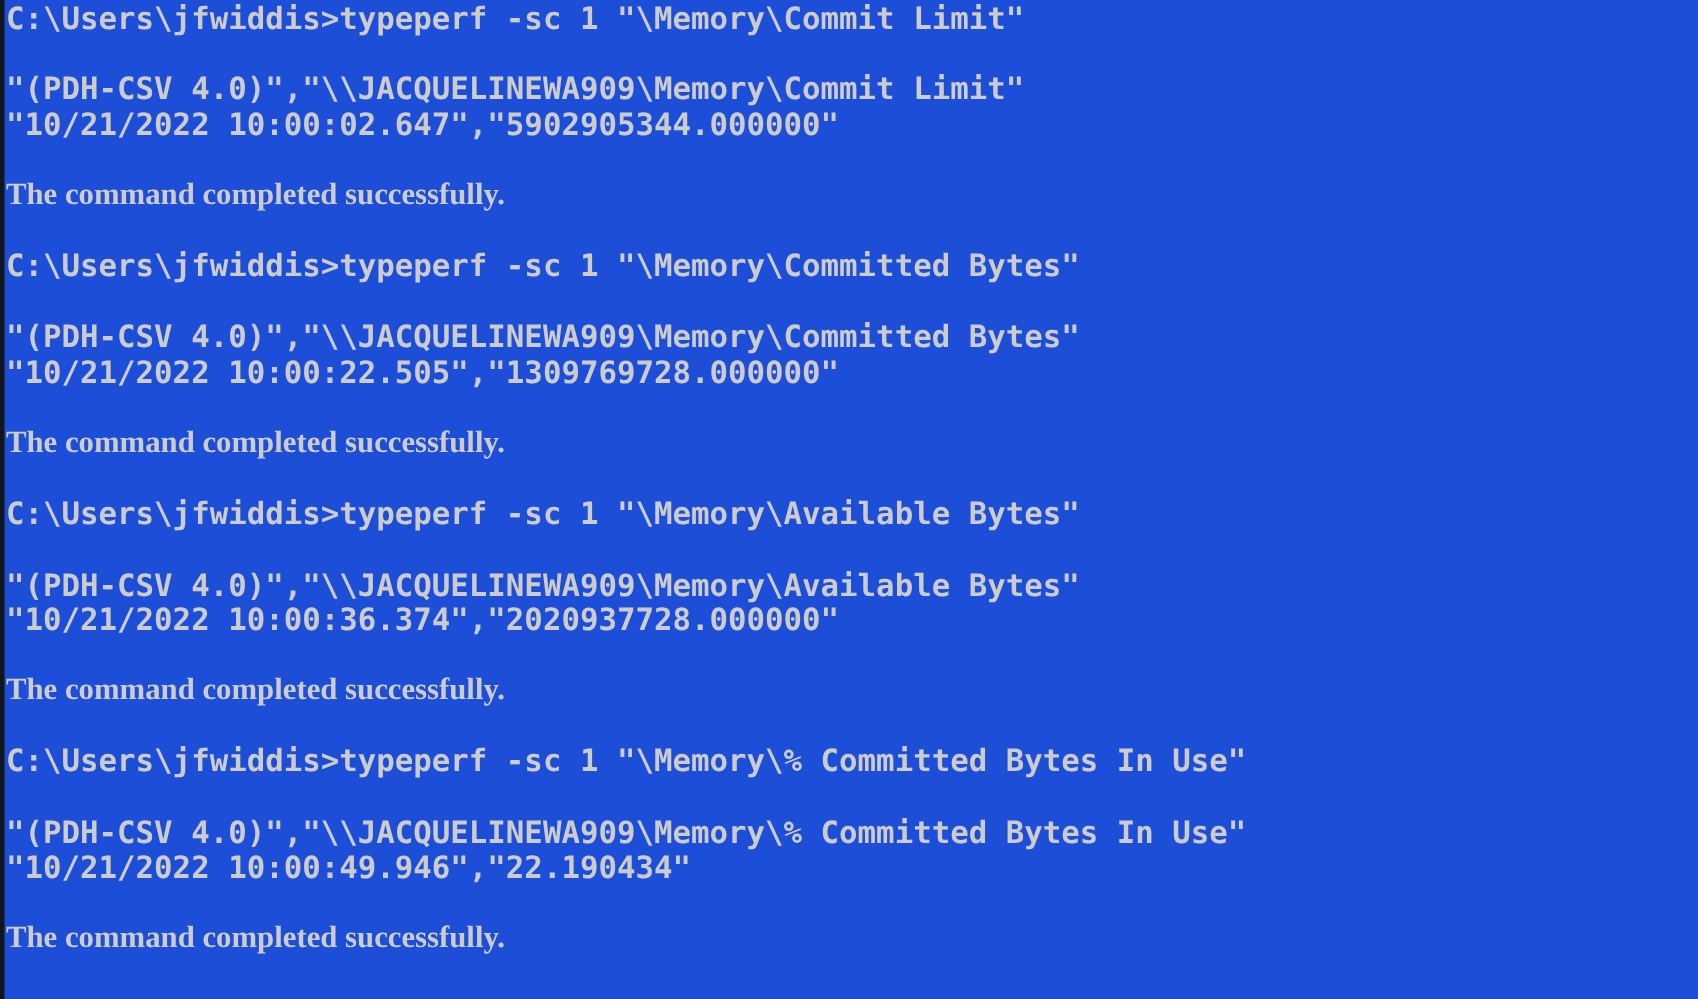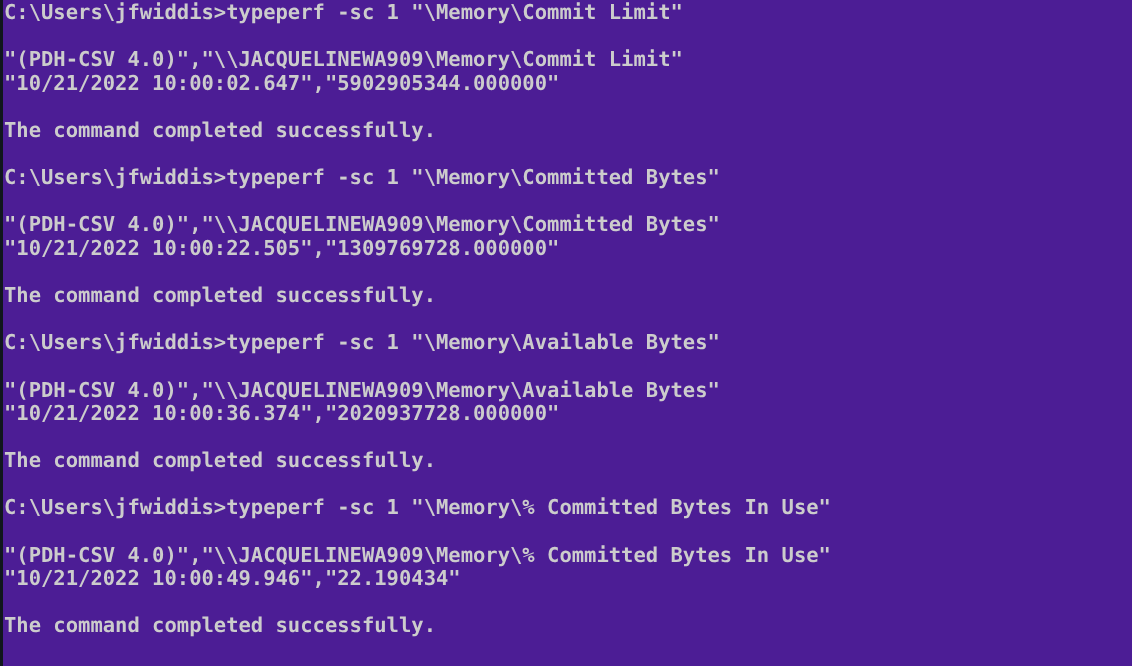--- a/index.html
+++ b/index.html
@@ -11,21 +11,21 @@
   body {
     width: 1132px;
     height: 666px;
     overflow: hidden;
     font-family: "DejaVu Sans Mono", "Liberation Mono", monospace;
   }
   #terminal {
     position: relative;
     width: 1132px;
     height: 666px;
-    background: #4c1d95;
+    background: #1d4ed8;
     box-sizing: border-box;
     overflow: hidden;
   }
   
   #left-edge {
     position: absolute;
     left: 0;
     top: 0;
     width: 3px;
     height: 666px;
@@ -47,21 +47,21 @@
     white-space: pre;
     font-weight: bold;
     font-family: "DejaVu Sans Mono", "Liberation Mono", monospace;
     text-rendering: geometricPrecision;
   }
   .line.blank {
     color: transparent;
   }
   .line.prompt { color: #cccccc; }
   .line.output { color: #cccccc; }
-  .line.status { color: #cccccc; }
+  .line.status { color: #cccccc; font-family: Liberation Serif, serif; }
 </style>
 </head>
 <body>
 
 <div id="terminal">
   <div id="left-edge"></div>
   <div id="screen">
       <div class="line prompt">C:\Users\jfwiddis&gt;typeperf -sc 1 "\Memory\Commit Limit"</div>
       <div class="line blank">&nbsp;</div>
       <div class="line output">"(PDH-CSV 4.0)","\\JACQUELINEWA909\Memory\Commit Limit"</div>

